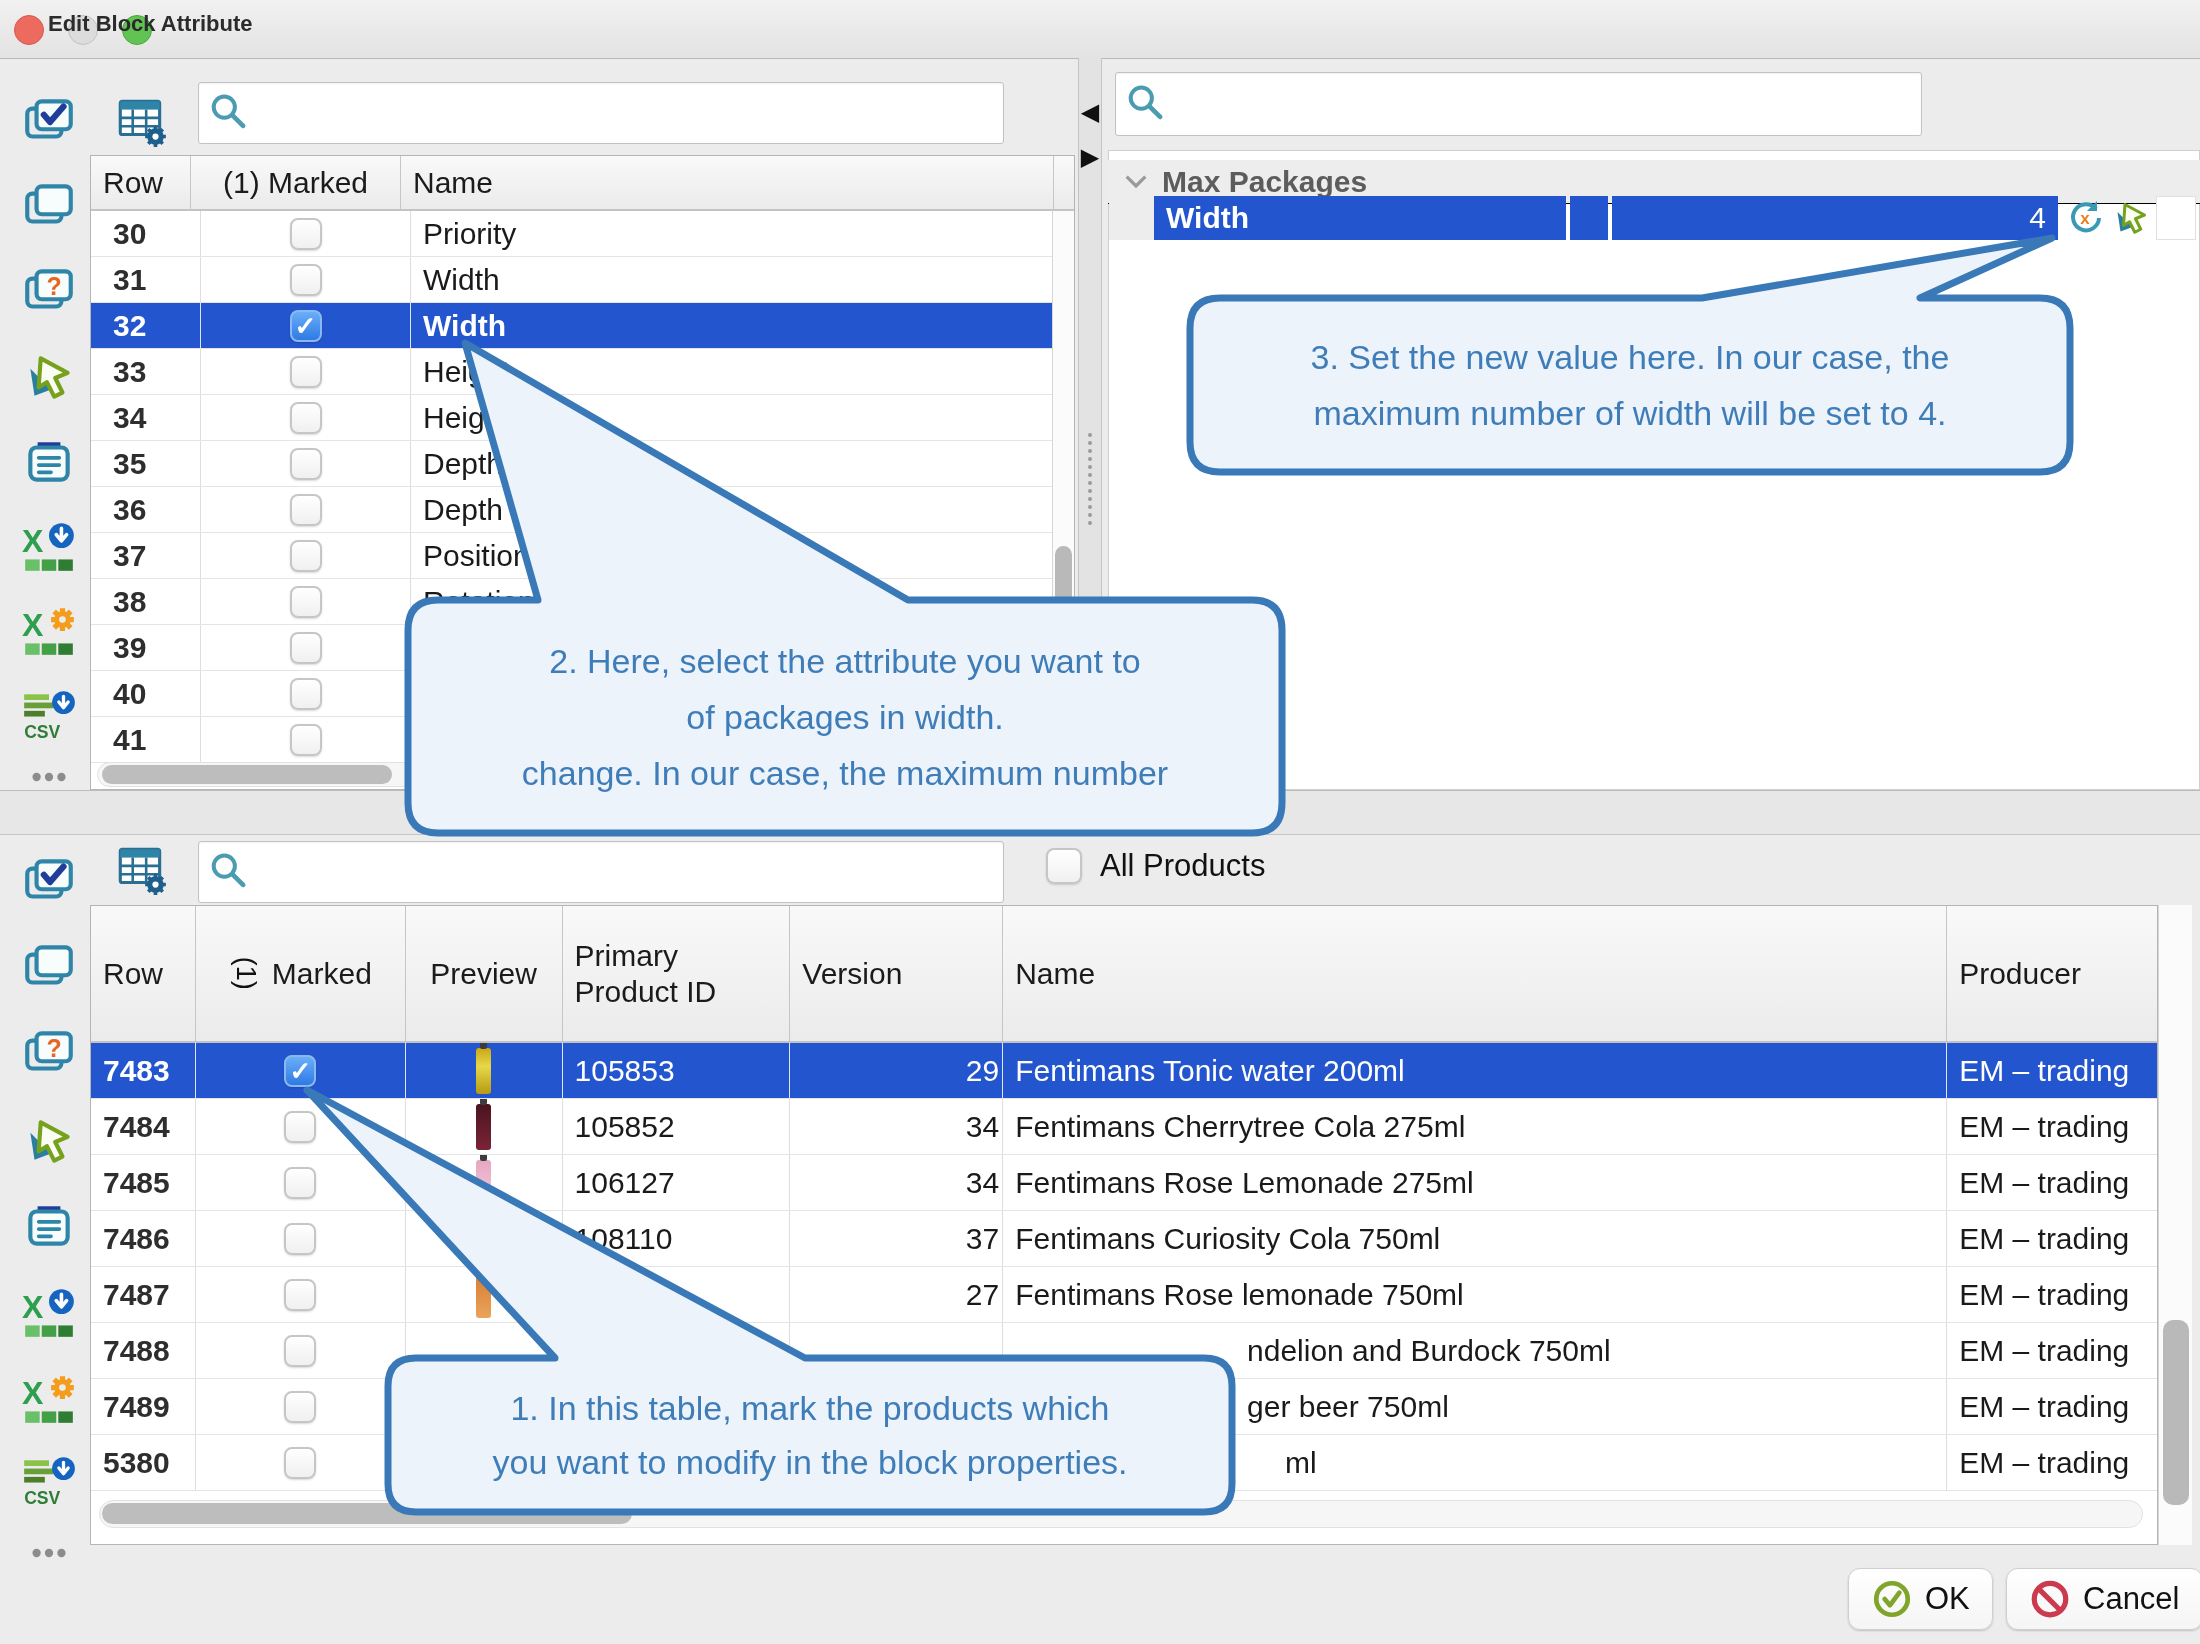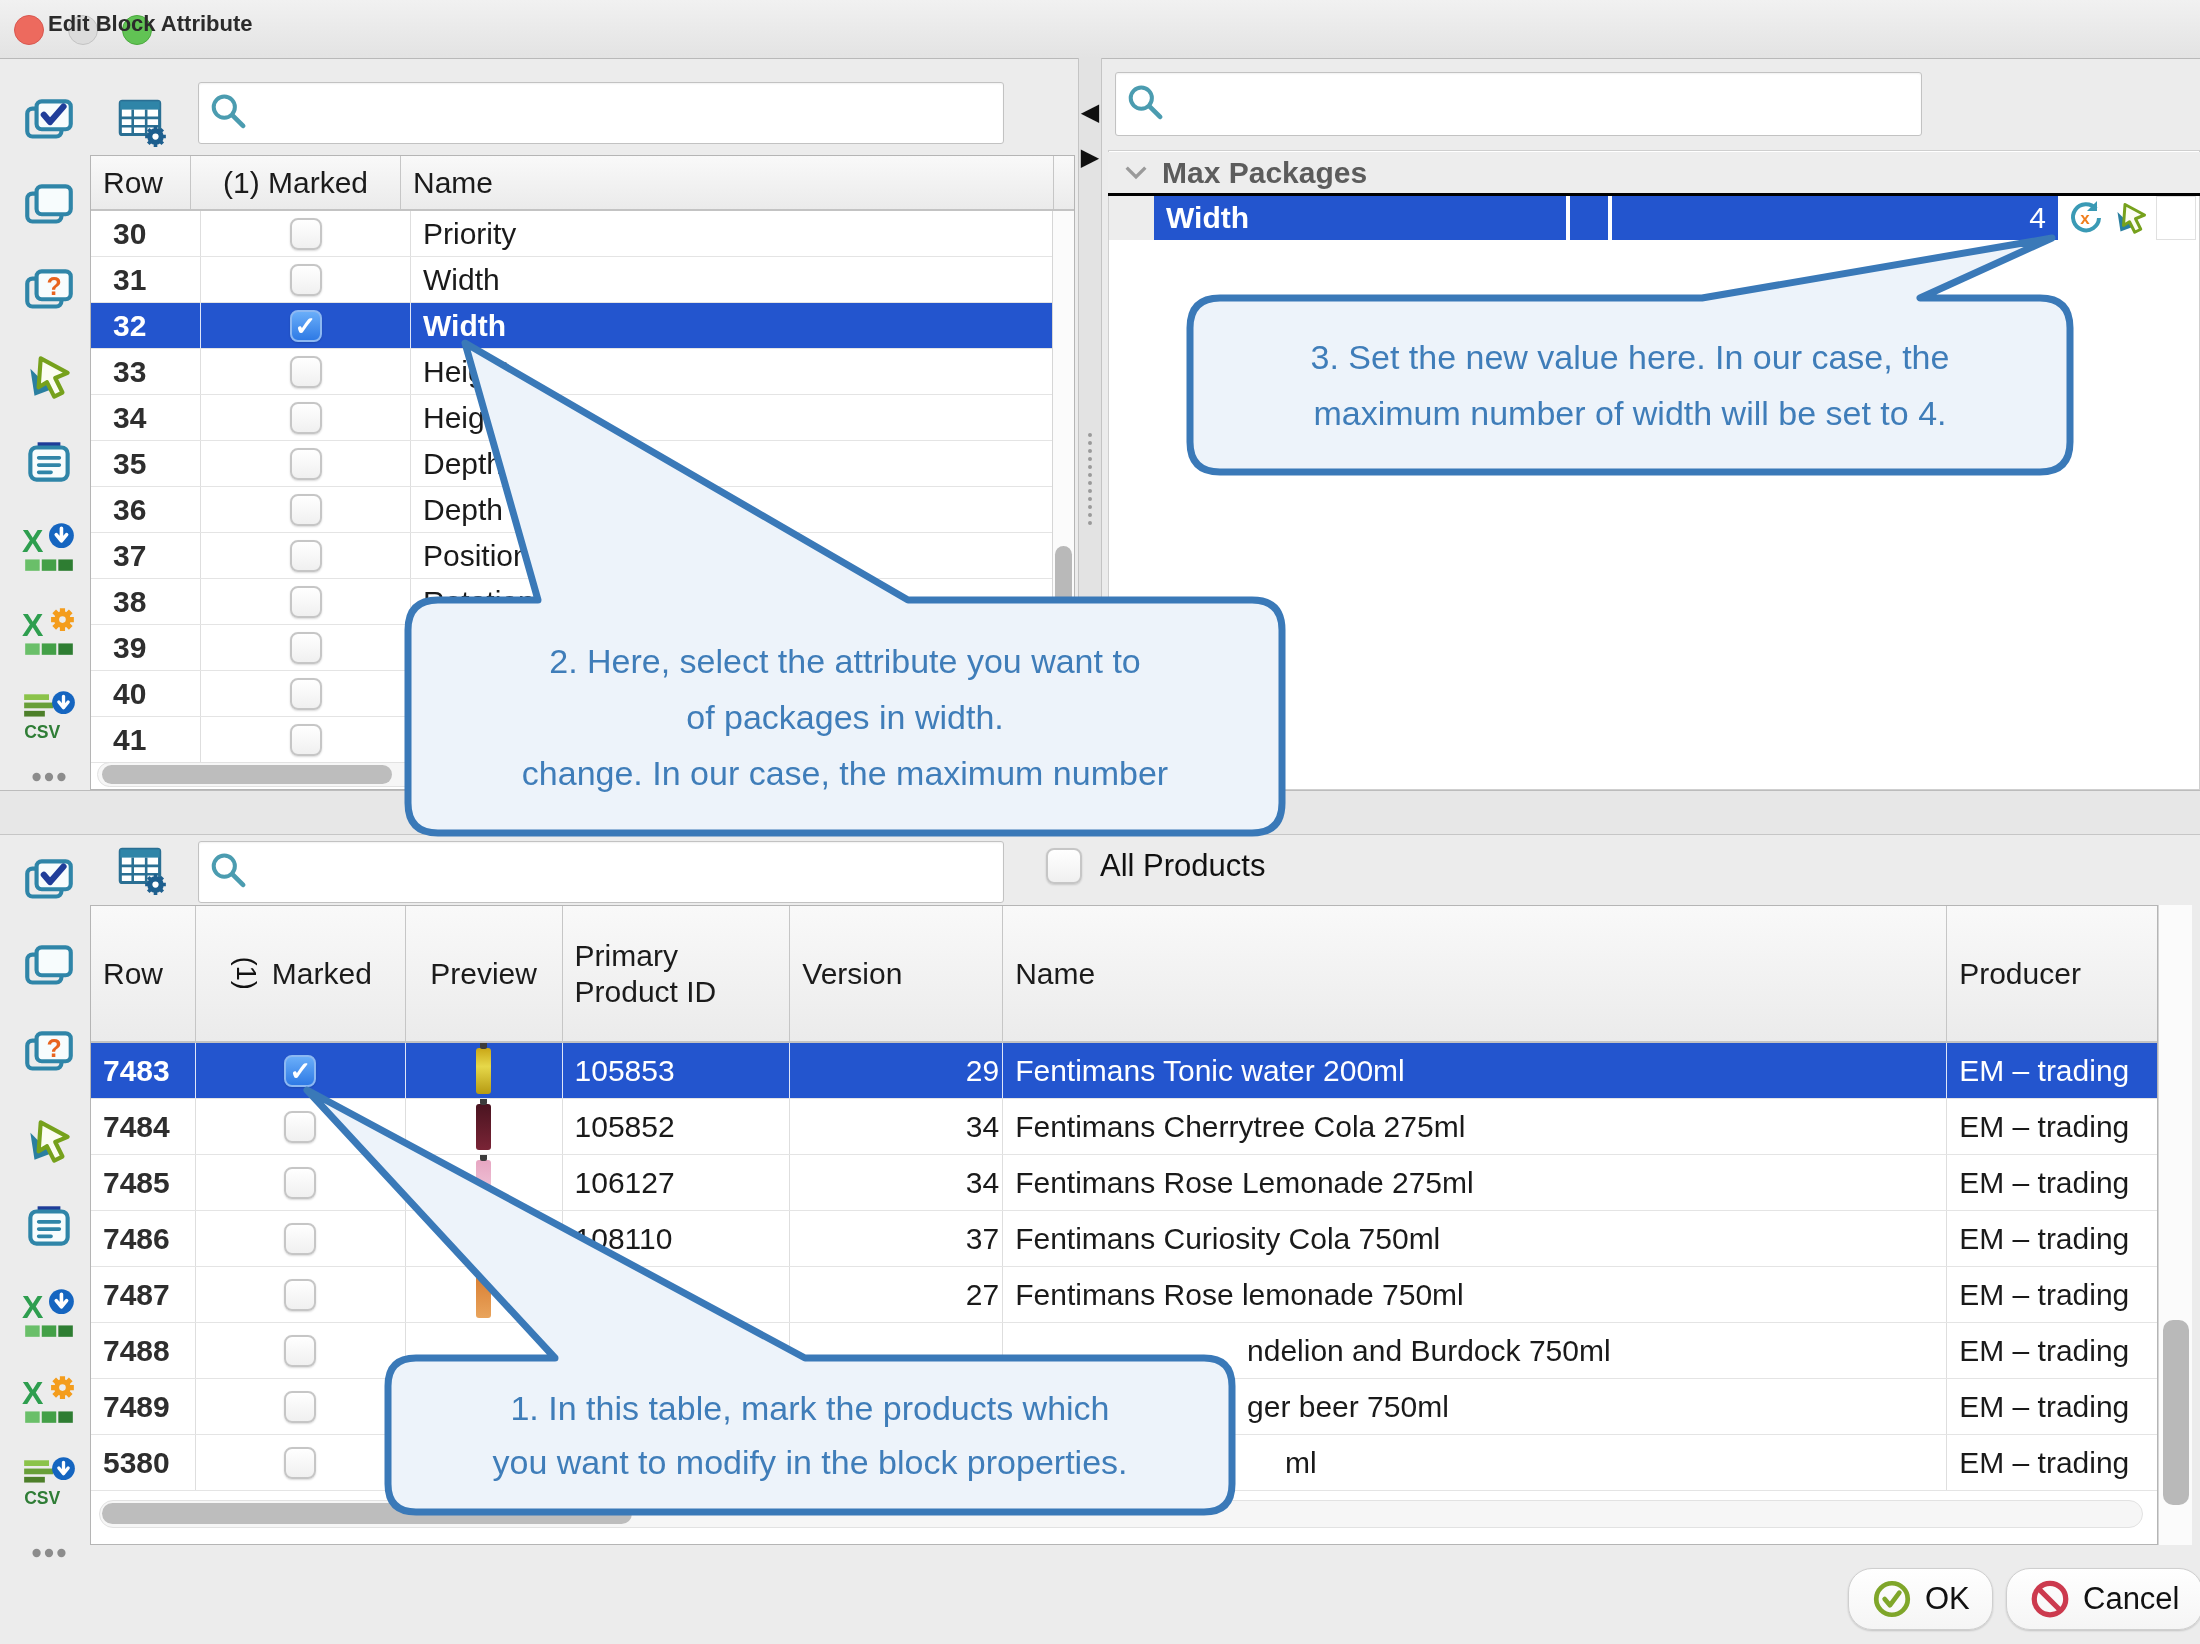--- a/index.html
+++ b/index.html
@@ -63,22 +63,22 @@
   .htrack{position:absolute;background:#f6f6f6;border:1px solid #e2e2e2;border-radius:14px;box-sizing:border-box;}
   .hthumb{position:absolute;background:#bdbdbd;border-radius:11px;}
   
   .splitter{position:absolute;left:1078px;top:58px;width:24px;height:732px;background:#e3e3e3;
             border-left:1px solid #c4c4c4;border-right:1px solid #c4c4c4;box-sizing:border-box;cursor:col-resize;}
   .splitter .tri{position:absolute;left:-4px;font-size:24px;color:#101010;width:30px;text-align:center;}
   .splitter .dots{position:absolute;left:9px;top:375px;height:92px;border-left:4px dotted #9a9a9a;}
   
   .vpane{position:absolute;left:1108px;top:150px;width:1092px;height:640px;background:#fff;
          border:1px solid #cfcfcf;box-sizing:border-box;}
-  .grouprow{position:absolute;left:1108px;top:152px;width:1092px;height:44px;background:#ededed;
-            border-bottom:3px solid #000000;display:flex;align-items:center;box-sizing:border-box;}
+  .grouprow{position:absolute;left:1108px;top:160px;width:1092px;height:44px;background:#ededed;
+            border-bottom:1px solid #000000;display:flex;align-items:center;box-sizing:border-box;}
   .grouprow svg{margin-left:16px;width:24px;height:16px;}
   .grouprow .glabel{margin-left:14px;font-size:30px;font-weight:bold;color:#5c5c5c;}
   .vcell{position:absolute;top:196px;height:44px;background:#2355ce;display:flex;align-items:center;
          box-sizing:border-box;}
   .vindent{position:absolute;left:1109px;top:196px;width:45px;height:44px;background:#ededed;}
   .vlabel{left:1154px;width:412px;padding-left:12px;font-size:30px;font-weight:bold;color:#fff;}
   .vmid{left:1570px;width:38px;}
   .vval{left:1612px;width:446px;justify-content:flex-end;padding-right:12px;font-size:30px;color:#fff;}
   .vicon{position:absolute;top:197px;width:42px;height:42px;border:none;background:transparent;padding:0;cursor:pointer;}
   .vwhite{position:absolute;left:2156px;top:196px;width:40px;height:44px;background:#fff;border:1px solid #e0e0e0;box-sizing:border-box;}
@@ -95,21 +95,21 @@
   .b-yellow{background:linear-gradient(#caa616,#e6d84a 40%,#b69a12);}
   .b-darkred{background:linear-gradient(#4a1420,#7a2436);}
   .b-pink{background:linear-gradient(#e7a6c2,#f3cfe0);}
   .b-orange{background:linear-gradient(#d77b2f,#e9a45c);}
   
   .callout-svg{position:absolute;left:0;top:0;width:2200px;height:1644px;pointer-events:none;}
   .callout-text{position:absolute;display:flex;flex-direction:column;justify-content:center;
                 text-align:center;color:#3f7db9;font-size:34px;line-height:56px;pointer-events:none;}
   
   .btn{position:absolute;height:62px;background:linear-gradient(#ffffff,#f5f5f5);
-       border:1px solid #cfcfcf;border-radius:24px;box-shadow:0 1px 2px rgba(0,0,0,.18);
+       border:1px solid #cfcfcf;border-radius:12px;box-shadow:0 1px 2px rgba(0,0,0,.18);
        display:flex;align-items:center;gap:12px;padding:0 22px;font-size:31px;color:#111;cursor:pointer;
        font-family:"Liberation Sans",sans-serif;}
   .btn svg{width:42px;height:42px;flex:none;}
 </style>
 </head>
 <body>
 
 <div class="stage">
 
   <div class="titlebar">

